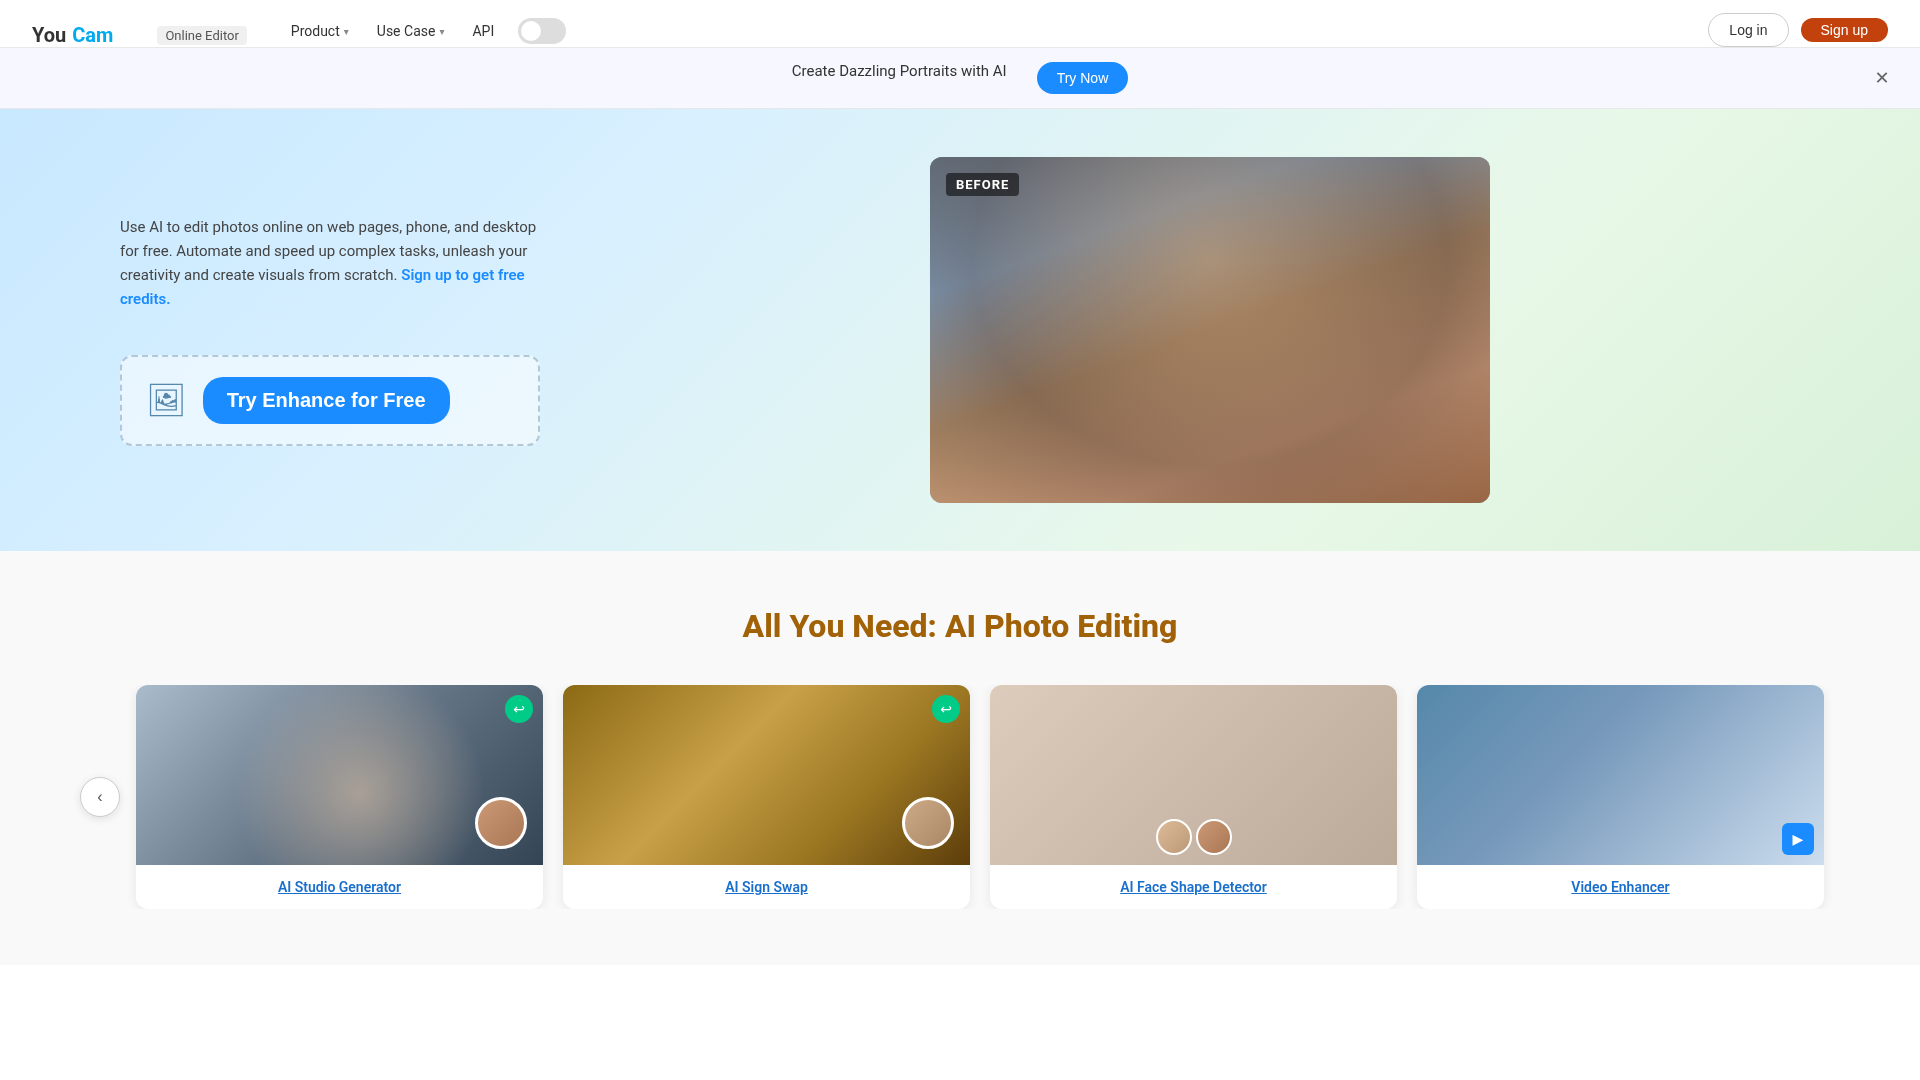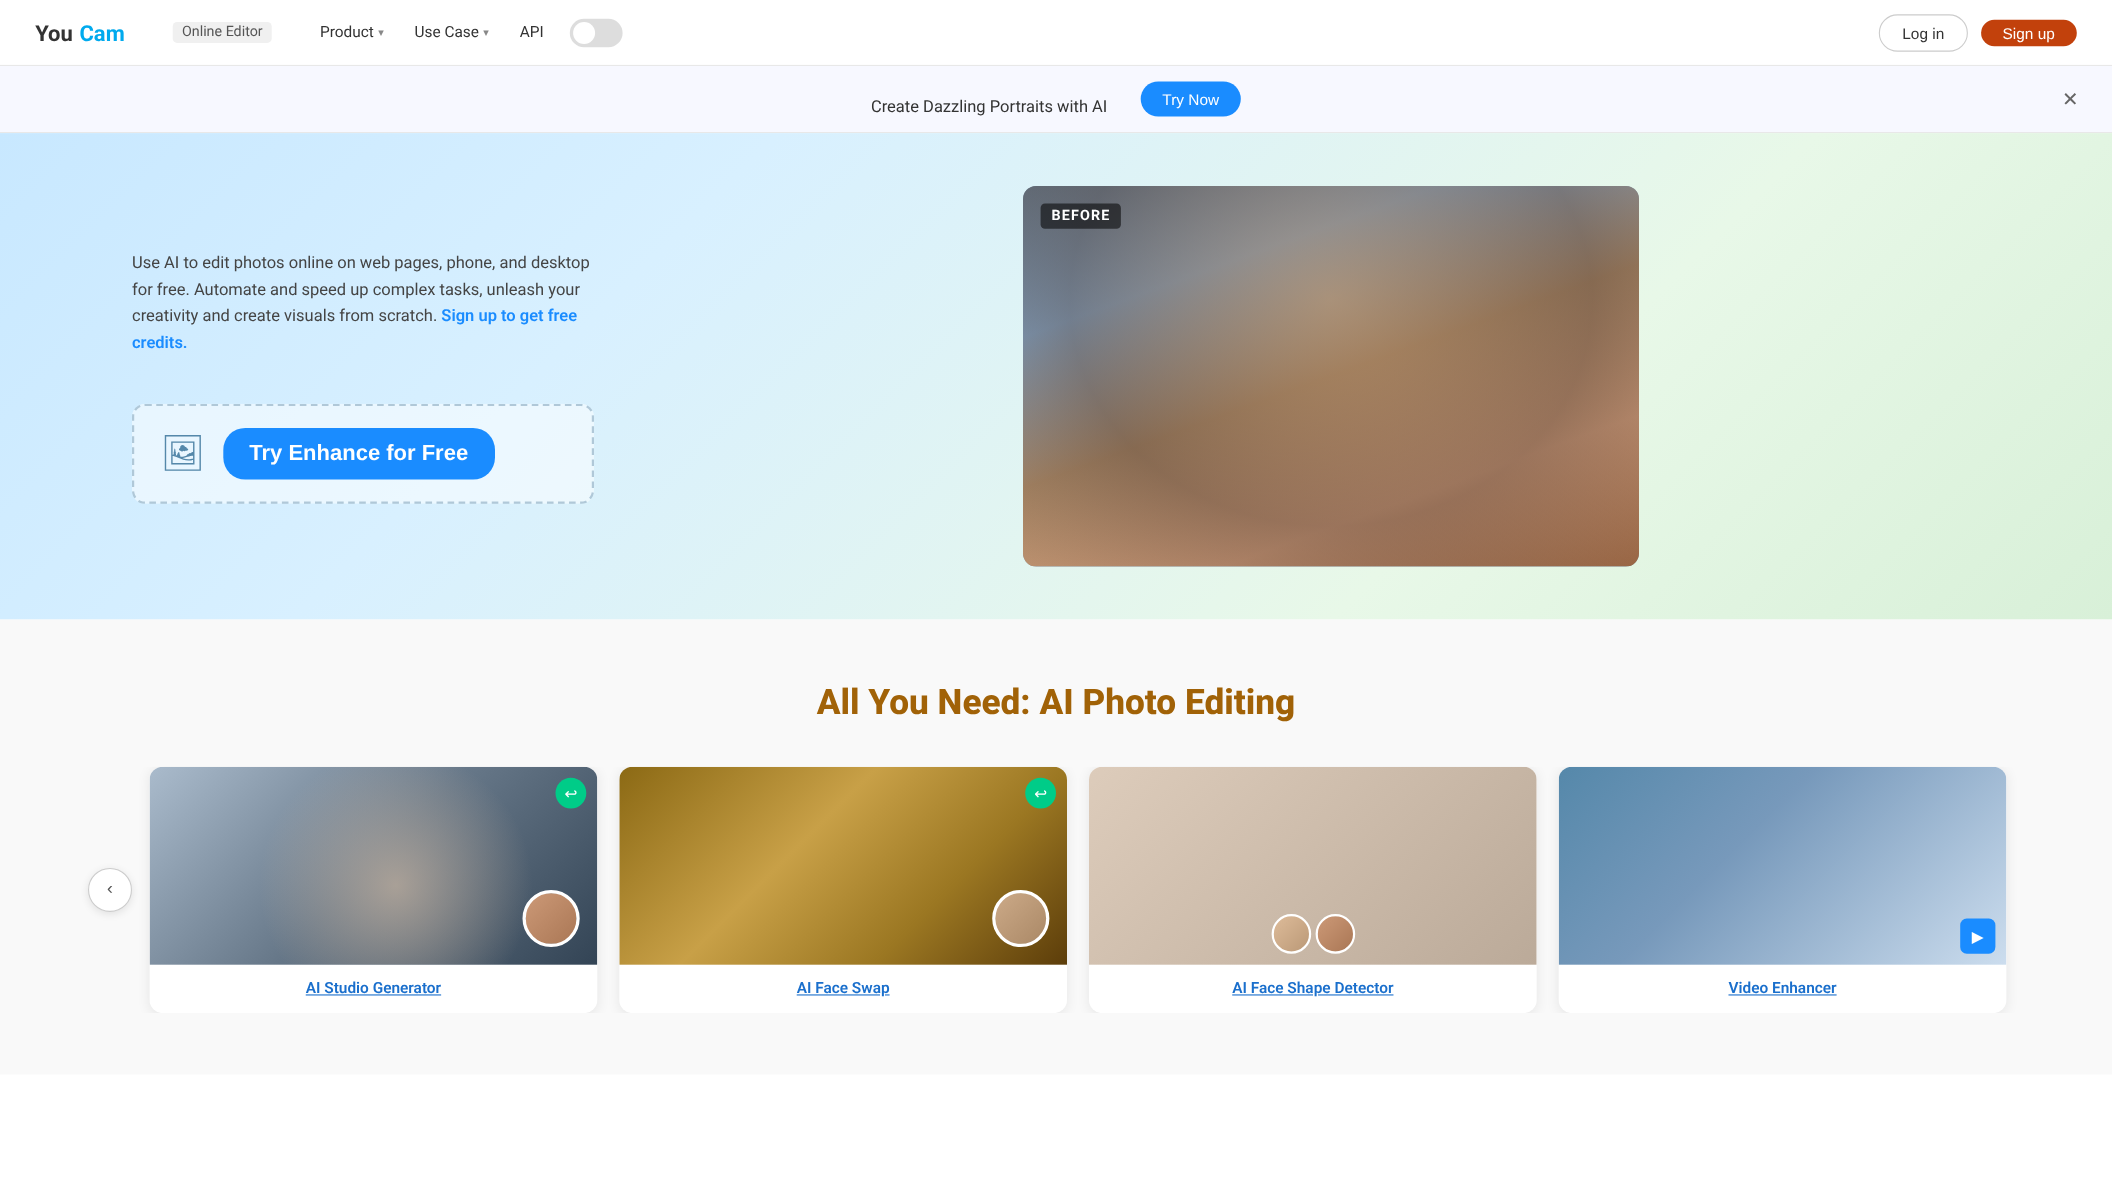--- a/index.html
+++ b/index.html
@@ -1,20 +1,20 @@
 <!DOCTYPE html>
 <html><head>
   <meta charset="utf-8">
   <style>
     * { margin: 0; padding: 0; box-sizing: border-box; }
     body { font-family: -apple-system, BlinkMacSystemFont, 'Segoe UI', Roboto, sans-serif; background: #fff; overflow-x: hidden; }
 
     
     nav {
-      display: flex; align-items: center; padding: 0 32px; height: 60px;
+      display: flex; align-items: flex-end; padding: 0 32px; height: 48px;
       border-bottom: 1px solid #e8e8e8; background: #fff; position: relative; z-index: 100;
     }
     .nav-logo { display: flex; align-items: center; gap: 6px; margin-right: 32px; cursor: pointer; }
     .nav-logo-you { font-size: 20px; font-weight: 700; color: #333; }
     .nav-logo-cam { font-size: 20px; font-weight: 700; color: #00aaee; }
     .nav-logo-editor { font-size: 13px; color: #555; background: #f0f0f0; padding: 2px 8px; border-radius: 4px; margin-left: 38px; }
     .nav-links { display: flex; align-items: center; gap: 4px; }
     .nav-link {
       display: flex; align-items: center; gap: 4px; padding: 8px 12px;
       font-size: 14px; color: #333; cursor: pointer; border-radius: 6px;
@@ -34,21 +34,21 @@
       background: #fff; font-size: 14px; cursor: pointer; color: #333;
     }
     .btn-signup {
       padding: 4px 20px; border: none; border-radius: 20px;
       background: #c2410c; color: #fff; font-size: 14px; cursor: pointer;
     }
 
     
     .banner {
       background: #f7f8ff; border-bottom: 1px solid #e8e8e8;
-      display: flex; align-items: flex-end; justify-content: center; gap: 30px;
+      display: flex; align-items: flex-start; justify-content: center; gap: 30px;
       padding: 14px 32px; position: relative;
     }
     .banner-text { font-size: 15px; color: #333; }
     .banner-btn {
       background: #1a8cff; color: #fff; border: none; border-radius: 20px;
       padding: 8px 20px; font-size: 14px; cursor: pointer;
     }
     .banner-close {
       position: absolute; right: 24px; top: 50%; transform: translateY(-50%);
       width: 28px; height: 28px; border: none; background: none; cursor: pointer;
@@ -233,21 +233,21 @@
           <div class="card-mini-portrait"></div>
         </div>
         <div class="card-label">AI Studio Generator</div>
       </div>
 
       <div class="card">
         <div class="card-img card-img-2">
           <div class="card-icon-overlay">↩</div>
           <div class="card-mini-portrait" style="background:linear-gradient(135deg,#ccaa88 0%,#aa8866 100%);"></div>
         </div>
-        <div class="card-label">AI Face Swap</div>
+        <div class="card-label">AI Sign Swap</div>
       </div>
 
       <div class="card">
         <div class="card-img card-img-3">
           <div class="face-row">
             <div class="face-mini"></div>
             <div class="face-mini" style="background:linear-gradient(135deg,#cc9977 0%,#aa7755 100%);"></div>
           </div>
         </div>
         <div class="card-label">AI Face Shape Detector</div>

